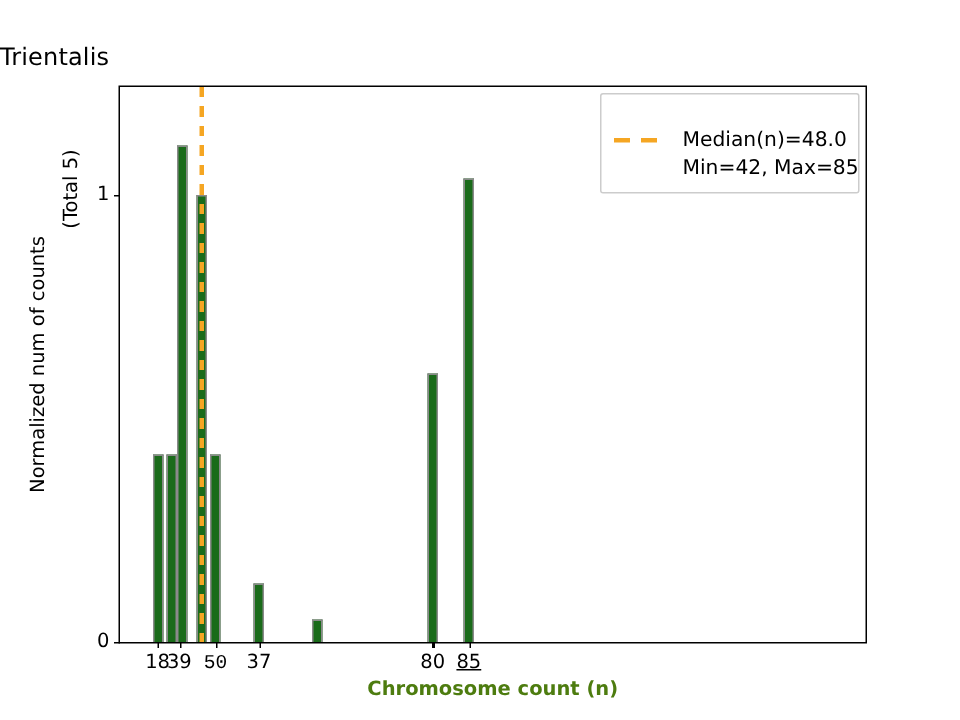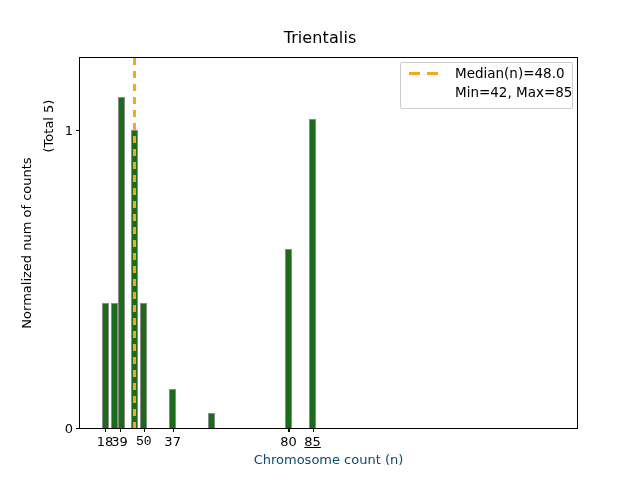--- a/index.html
+++ b/index.html
@@ -12,21 +12,20 @@
   #figure {
     position: relative;
     width: 640px; height: 480px;
     background: #ffffff;
     overflow: hidden;
   }
   #chart-title {
     position: absolute;
     left: 0; right: 0;
     top: 28px;
-    text-align: center;
     font-size: 16px;
     color: #000000;
     letter-spacing: 0.1px;
   }
   
   #plot-area {
     position: absolute;
     left: 79px; top: 57px;
     width: 499px; height: 372px;
     border: 1.1px solid #000000;
@@ -80,21 +79,22 @@
     font-size: 13px;
     color: #000000;
     white-space: nowrap;
   }
   #xlabel {
     position: absolute;
     left: 79px; width: 499px;
     top: 452px;
     text-align: center;
     font-size: 13px;
-    color: #0c4a6e;
+    color: #4d7c0f;
+    font-weight: bold;
   }
   #ylabel {
     position: absolute;
     left: 26px;
     top: 243px;
     transform: translate(-50%, -50%) rotate(-90deg);
     transform-origin: center center;
     font-size: 13px;
     color: #000000;
     white-space: nowrap;
@@ -107,21 +107,21 @@
     transform-origin: center center;
     font-size: 13px;
     color: #000000;
     white-space: nowrap;
   }
   
   #legend {
     position: absolute;
     left: 400px; top: 62px;
     width: 173px;
-    padding: 0 8px 7px 8px;
+    padding: 20px 8px 7px 8px;
     background: #ffffff;
     border: 1px solid #cccccc;
     border-radius: 2px;
   }
   .legend-row {
     display: flex;
     align-items: center;
     height: 19px;
   }
   .legend-swatch {

